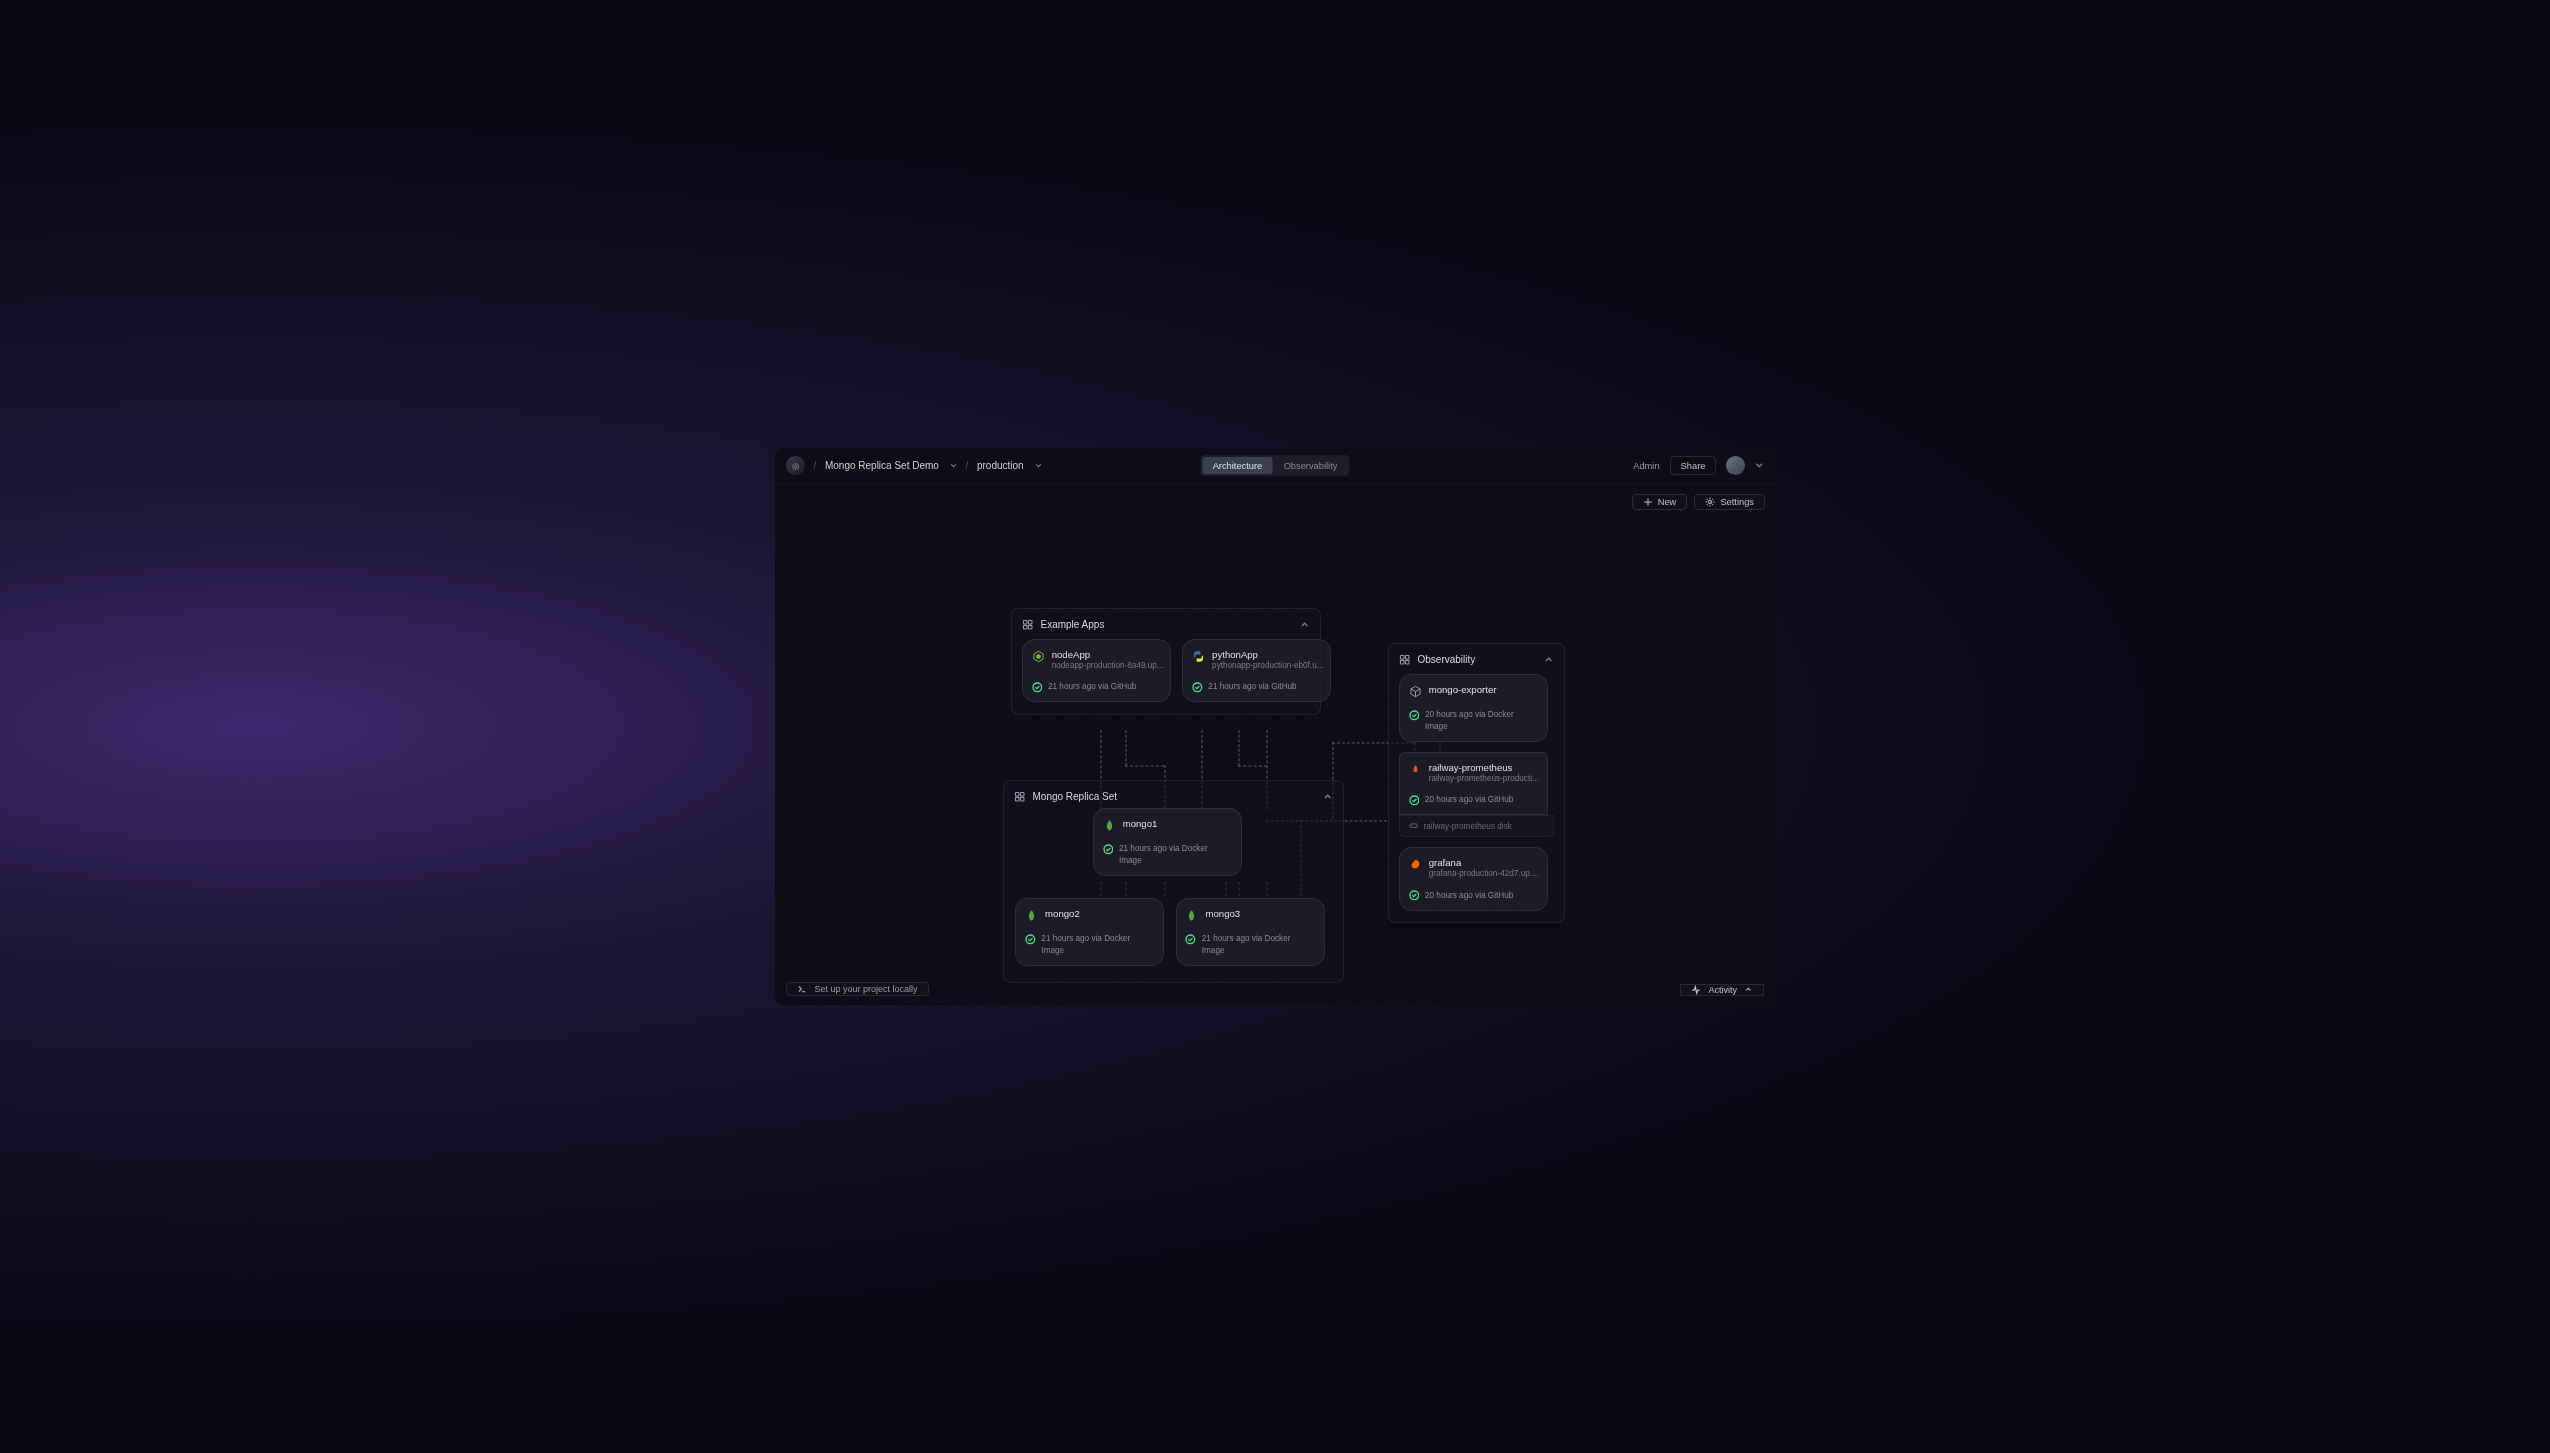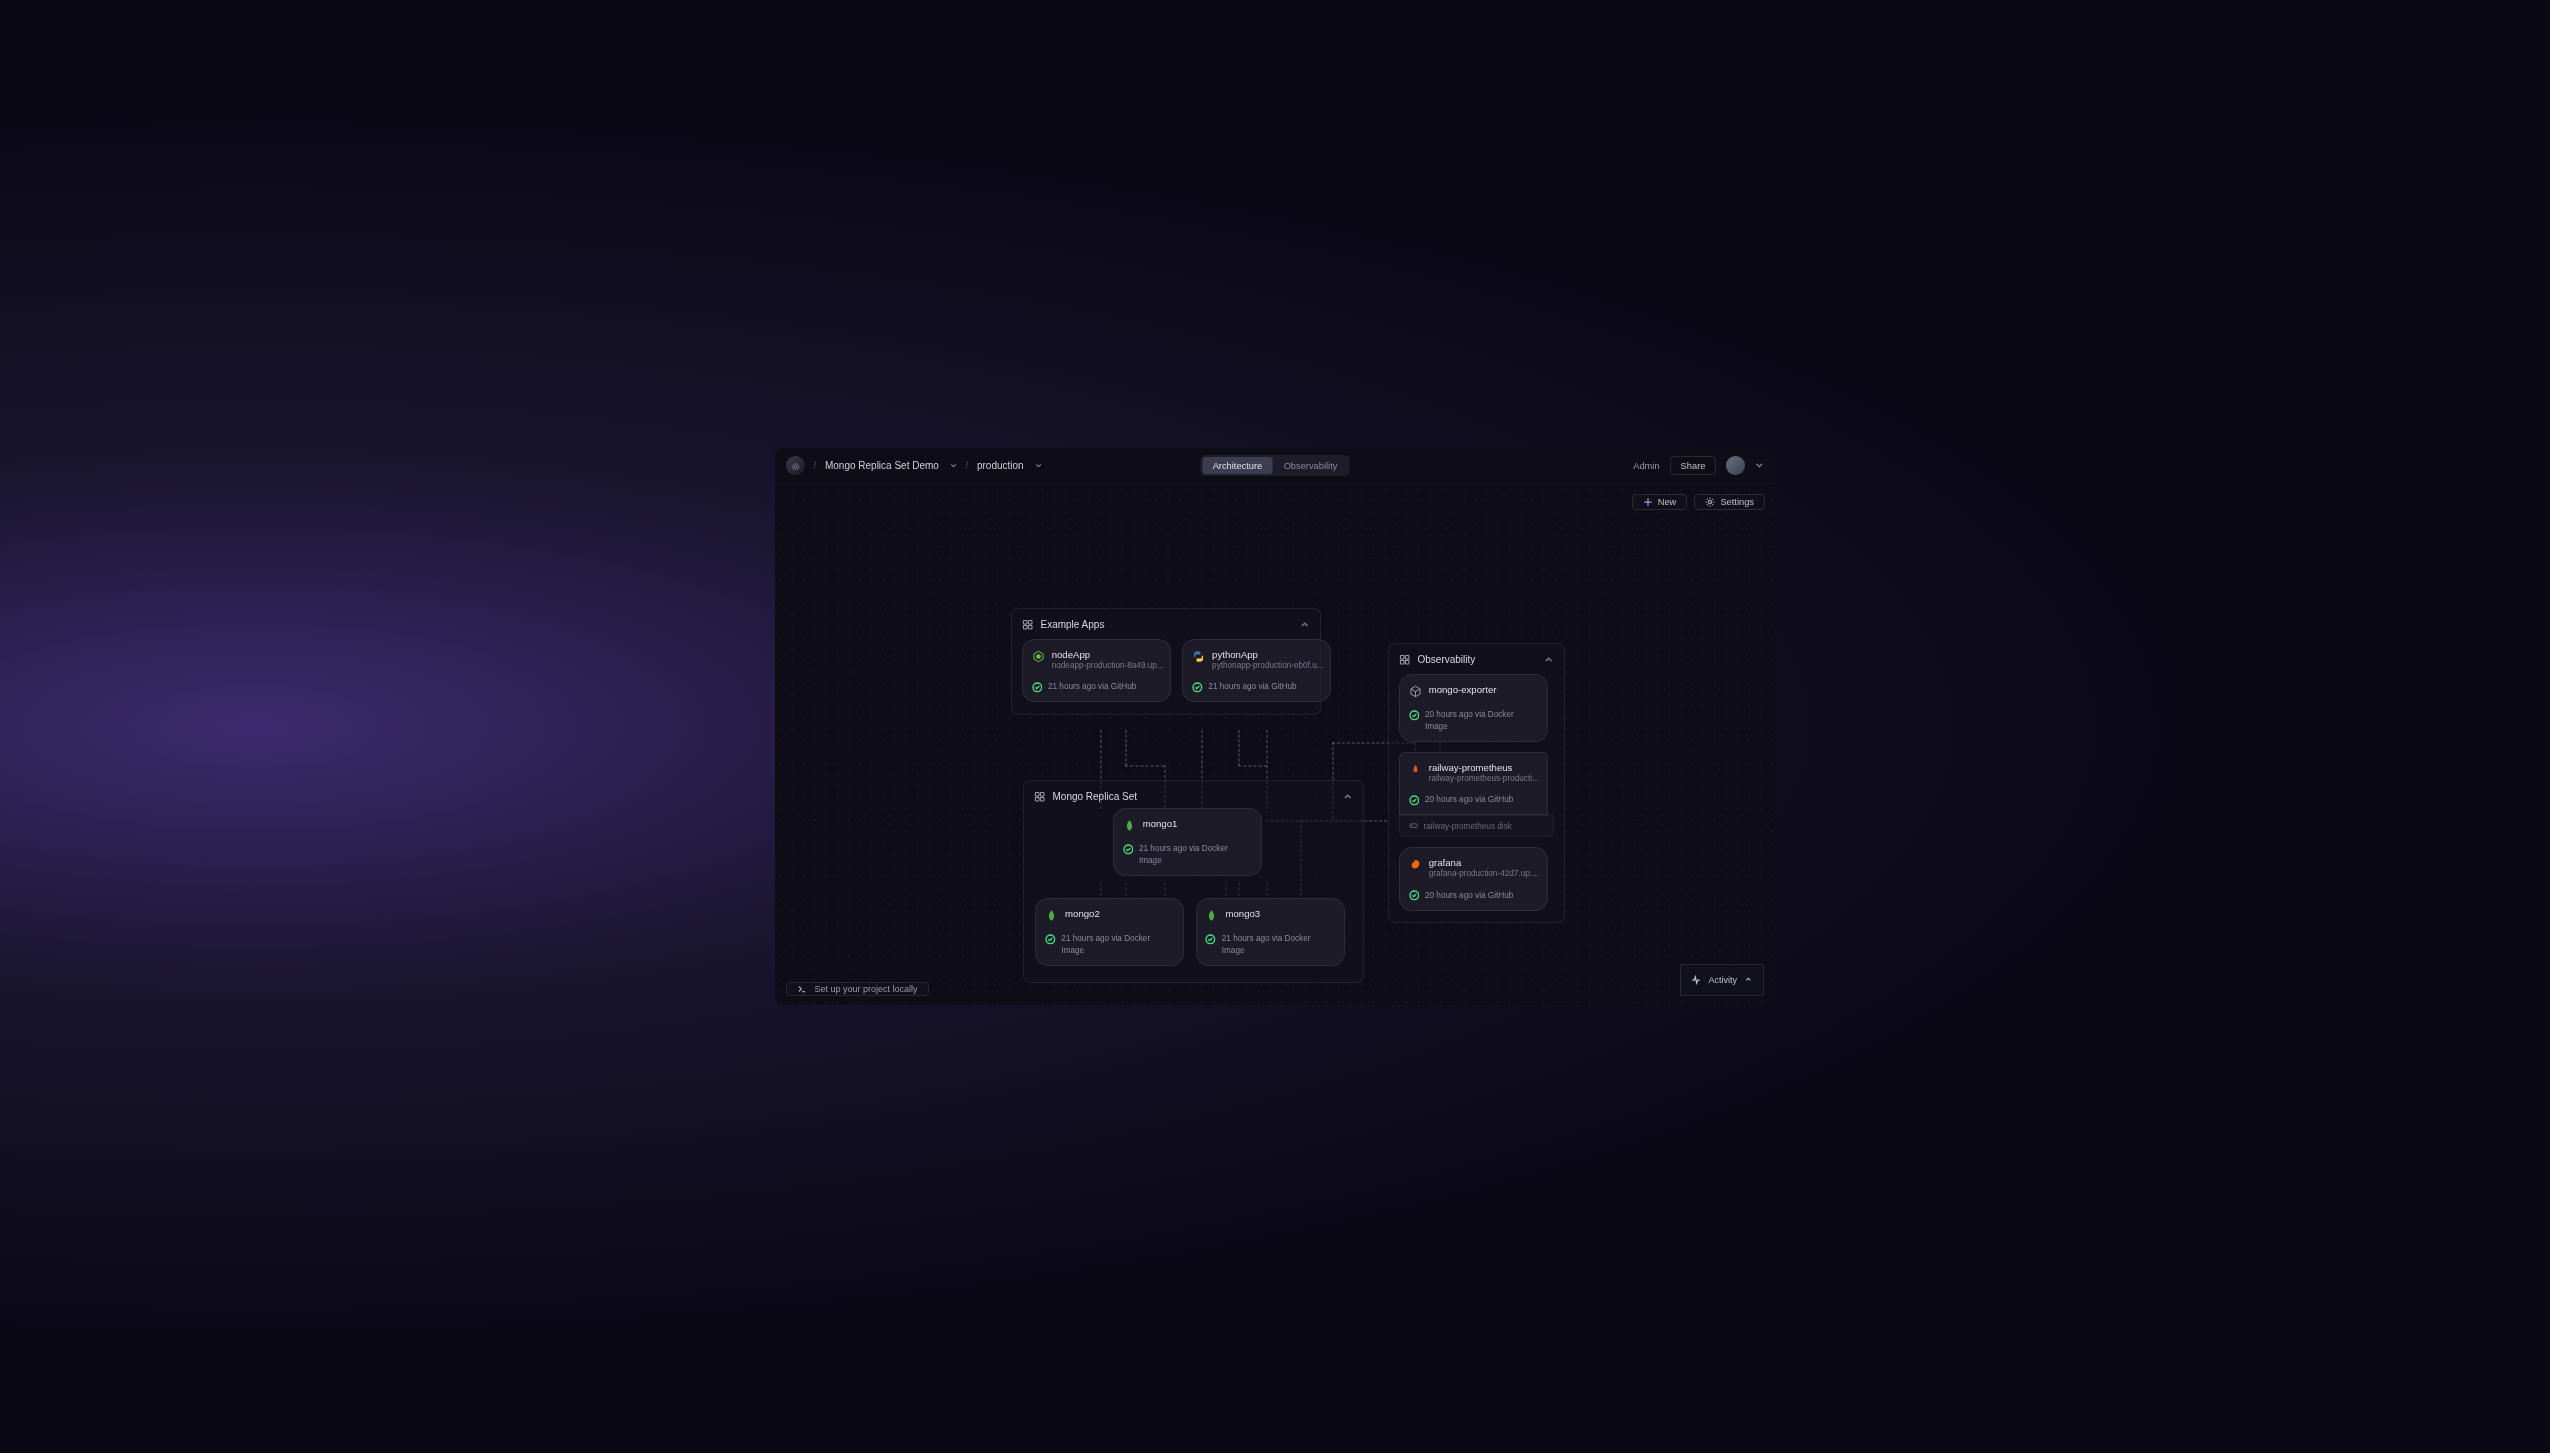--- a/index.html
+++ b/index.html
@@ -32,26 +32,26 @@
 .svc-icon{width:13px;height:13px;flex-shrink:0;margin-top:1.4px}
 .svc-name{font-size:9.6px;font-weight:500;color:#e0e0e8;margin-bottom:1.4px}
 .svc-url{font-size:8.2px;color:#7a7a8a;white-space:nowrap;overflow:hidden;text-overflow:ellipsis;max-width:114px}
 .card-foot{display:flex;align-items:flex-start;gap:5.7px}
 .status-icon{width:10.7px;height:10.7px;stroke:#4ade80;fill:none;stroke-width:2;flex-shrink:0;margin-top:0.7px}
 .status-text{font-size:8.2px;color:#8a8a9a;line-height:1.4}
 .disk-row{display:flex;align-items:center;gap:5.7px;padding:5.7px 8.6px;margin-top:-0.7px;background:rgba(26,24,36,0.6);border:0.7px solid rgba(255,255,255,0.06);border-radius:0 0 5.7px 5.7px;font-size:8.2px;color:#6a6a7a}
 .disk-row svg{width:9.3px;height:9.3px;stroke:#6a6a7a;fill:none;stroke-width:1.5}
 .footer-left{position:absolute;bottom:8.6px;left:11.4px;display:flex;align-items:center;gap:7.1px;padding:1px 10px;font-size:9px;color:#9a9aaa;border:0.7px solid rgba(255,255,255,0.1);border-radius:4.3px;background:rgba(20,20,30,0.6);cursor:pointer}
 .footer-left svg{width:10px;height:10px;stroke:#9a9aaa;fill:none;stroke-width:2}
-.footer-right{position:absolute;bottom:8.6px;right:11.4px;display:flex;align-items:flex-start;gap:7.1px;padding:10px 10px;font-size:9px;color:#c0c0c8;border:0.7px solid rgba(255,255,255,0.1);border-radius:1px;background:rgba(20,20,30,0.6);cursor:pointer}
+.footer-right{position:absolute;bottom:8.6px;right:11.4px;display:flex;align-items:flex-start;gap:7.1px;padding:0 10px;font-size:9px;color:#c0c0c8;border:0.7px solid rgba(255,255,255,0.1);border-radius:1px;background:rgba(20,20,30,0.6);cursor:pointer}
 .footer-right svg{width:10px;height:10px;stroke:#c0c0c8;fill:none;stroke-width:2}
 .conn-line{position:absolute;border:0.7px dashed rgba(120,120,140,0.35);pointer-events:none}
 
 #g-apps{left:236px;top:124px;width:310px}
-#g-mongo{left:248px;top:296px;width:341px;height:203px}
+#g-mongo{left:228px;top:296px;width:341px;height:203px}
 #g-obs{left:613px;top:159px;width:177px}
 #mongo1{position:absolute;left:89px;top:27px}
 #mongo-row{position:absolute;left:11.4px;top:117px;display:flex;gap:11.4px}
 .obs-card{width:149px;margin-bottom:10px}
 .obs-disk-wrap{margin-bottom:10px}
 </style>
 </head>
 <body>
 
 <div class="app-frame">

